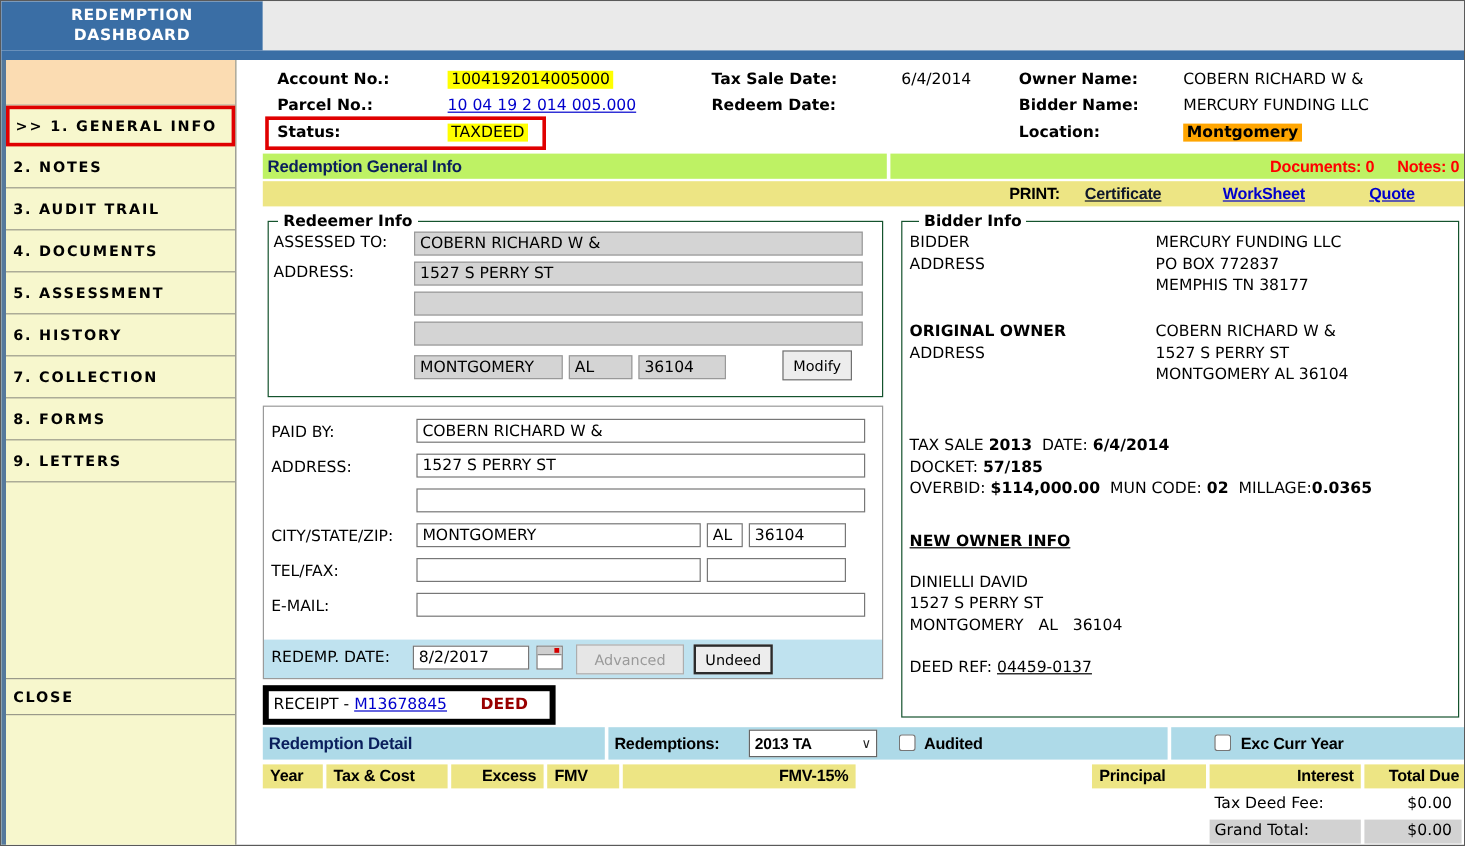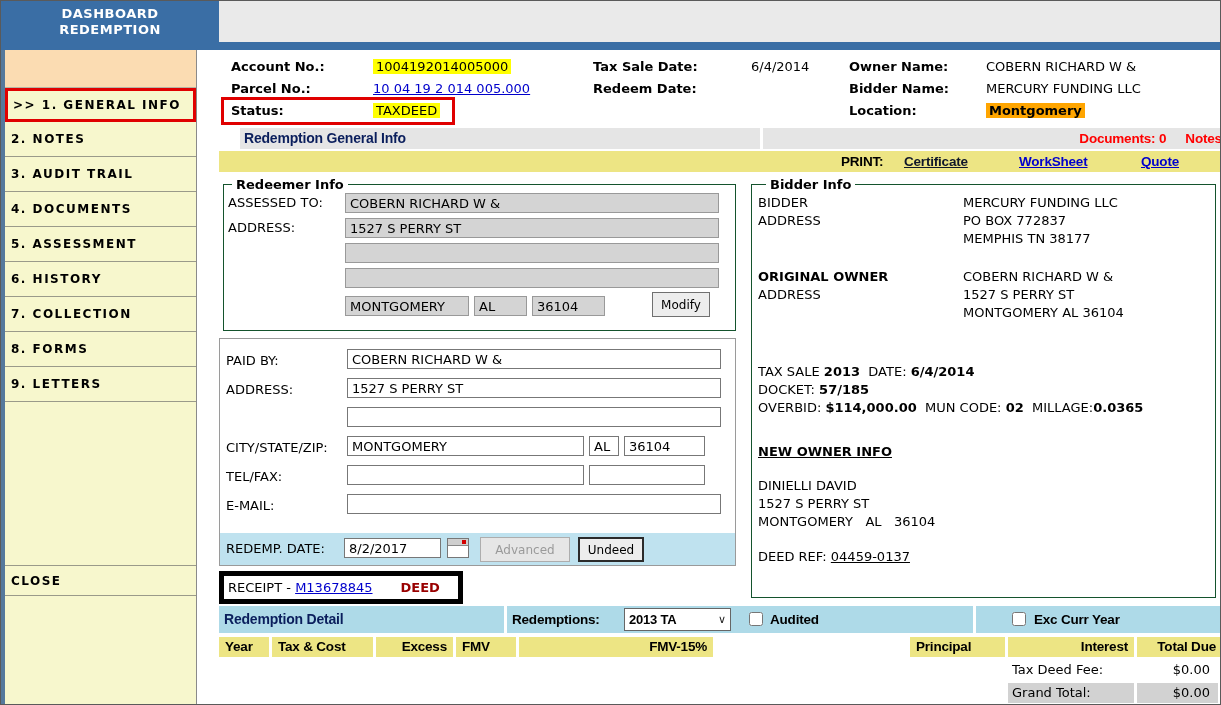--- a/index.html
+++ b/index.html
@@ -29,21 +29,21 @@
   
   .sum-label { position:absolute; font-size:13px; font-weight:bold; color:#000; white-space:nowrap; }
   .sum-val   { position:absolute; font-size:13px; color:#000; white-space:nowrap; }
   .hl-yellow { background:#FFFF00; padding:0 3px; }
   .hl-orange { background:#FFA500; font-weight:bold; padding:0 3px; }
   .link { color:#0000CC; text-decoration:underline; cursor:pointer; }
   .status-box { position:absolute; left:220px; top:96px; width:234px; height:28px; border:3px solid #E00000; }
 
   
   .bar { position:absolute; height:21px; }
-  .bar-blue { background:#e5e5e5;margin-left:21px; }
+  .bar-blue { background:#bef264; }
   .bar-yellow { background:#EDE584; }
   .cond { font-family:"Liberation Sans",sans-serif; font-weight:bold; letter-spacing:-.2px; }
   .bar-title { font-size:14px; color:#0A1E5C; padding-left:4px; line-height:21px; }
   .red-txt { color:#FF0000; }
 
   
   fieldset { position:absolute; border:1px solid #14532d; background:#fff; }
   legend { font-size:13px; font-weight:bold; margin-left:8px; padding:0 4px; }
   .f-label { position:absolute; font-size:13px; color:#000; white-space:nowrap; }
   input.txt { position:absolute; height:20px; border:1px solid #777; background:#fff; font-family:"DejaVu Sans",sans-serif;
@@ -82,22 +82,22 @@
   .ycell.r { padding-right:6px; text-align:right; }
   .fee-cell { position:absolute; height:20px; font-size:13px; line-height:20px; }
   .gray-cell { background:#D2D2D2; }
 </style>
 </head>
 <body>
 
 <div id="screen">
 
   <div class="hdr-blue-box">
+    <span>REDEMPTION</span>
     <span>DASHBOARD</span>
-    <span>REDEMPTION</span>
   </div>
   <div class="hdr-gray"></div>
   <div class="hdr-strip"></div>
 
   <div class="sidebar">
     <div class="sb-peach"></div>
     <div class="sb-active">&gt;&gt; 1. GENERAL INFO</div>
     <div class="sb-item">2. NOTES</div>
     <div class="sb-item">3. AUDIT TRAIL</div>
     <div class="sb-item">4. DOCUMENTS</div>

